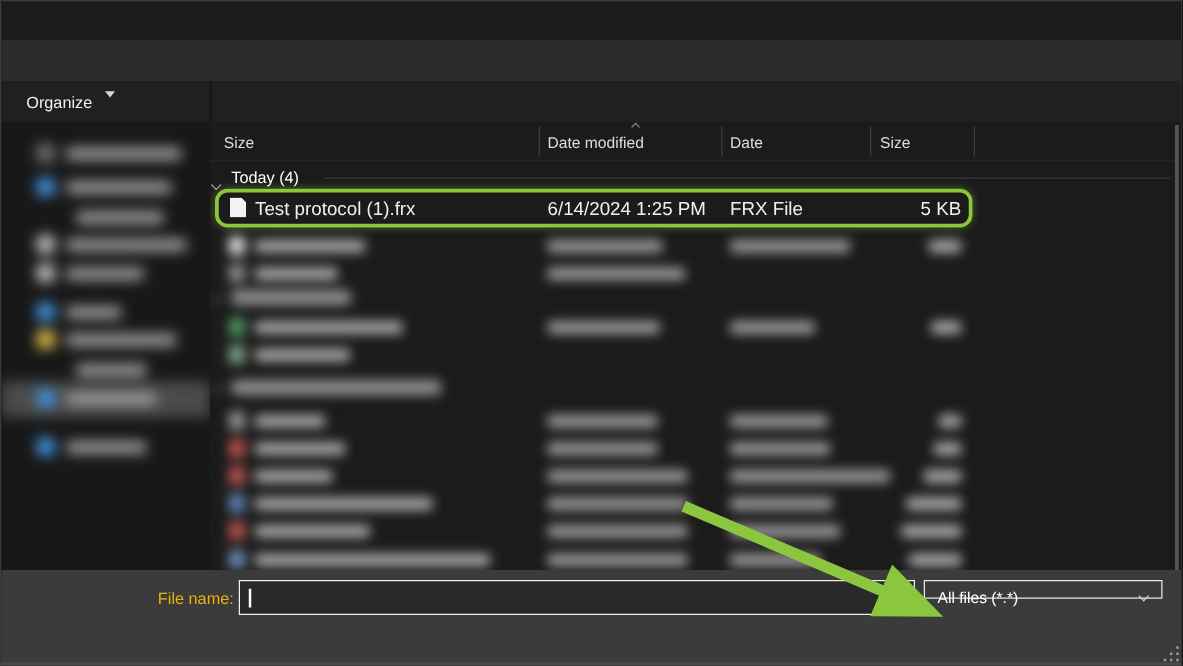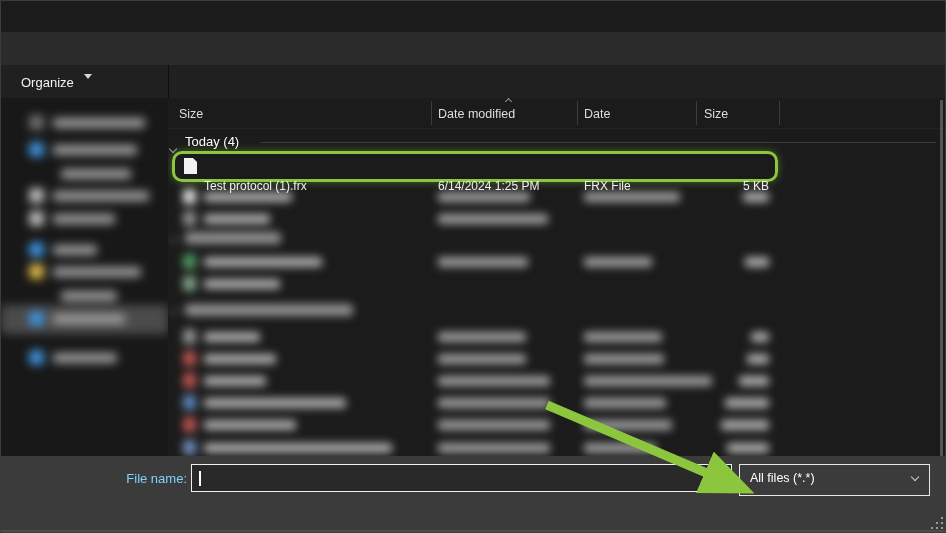--- a/index.html
+++ b/index.html
@@ -40,31 +40,31 @@
   .sidebar{left:0;top:97px;width:167px;height:358px;background:#181818;overflow:hidden;}
   .sidebar-blur{position:absolute;left:0;top:0;width:167px;height:358px;filter:blur(5px);}
   .main-divider{left:167px;top:64px;width:1px;height:391px;background:#0e0e0e;}
   .listarea{left:167px;top:97px;width:779px;height:358px;background:#1b1b1b;overflow:hidden;}
   .col-label{color:#dedede;font-size:12.5px;top:9px;}
   .col-sep{top:3px;width:1px;height:24px;background:#3c3c3c;}
   .hdr-bottom{left:0;top:30px;width:779px;height:1px;background:#242424;}
   .group-label{color:#ffffff;font-size:13px;}
   .group-line{height:1px;background:#3a3a3a;}
   .hl-box{left:4px;top:53px;width:606px;height:31px;border:3.5px solid #8cc63e;border-radius:10px;box-shadow:0 0 8px rgba(140,198,62,.45);z-index:5;}
-  .file-row-text{color:#f0f0f0;font-size:12px;margin-top:20px;}
+  .file-row-text{color:#f0f0f0;font-size:15px;}
   .doc-icon{width:13px;height:16px;background:#f2f2f2;clip-path:polygon(0 0,9px 0,13px 4px,13px 16px,0 16px);}
   .blur-rows{position:absolute;left:0;top:0;width:779px;height:358px;filter:blur(4.5px);}
   .scrollbar{left:772px;top:2px;width:2.5px;height:356px;background:#555;}
 
   
   .bottombar{left:0;top:455px;width:946px;height:78px;background:#3b3b3b;}
-  .fn-label{color:#7dd3fc;font-size:13px;left:118px;top:470px;width:68px;text-align:right;}
+  .fn-label{color:#eab308;font-size:13px;left:118px;top:470px;width:68px;text-align:right;}
   .fn-input{left:190px;top:463px;width:541px;height:28px;background:#292929;border:1px solid #f0f0f0;}
   .cursor{left:7px;top:6px;width:1.5px;height:15px;background:#fff;position:absolute;}
-  .ft-select{left:738px;top:463px;width:191px;height:32px;background:#3b3b3b;border:1px solid #e8e8e8;color:#fff;font-size:12.5px;}
+  .ft-select{left:738px;top:463px;width:191px;height:15px;background:#3b3b3b;border:1px solid #e8e8e8;color:#fff;font-size:12.5px;}
   .ft-text{left:10px;top:6px;position:absolute;}
   .window-edge{left:0;top:529px;width:946px;height:4px;background:#4b4b4b;}
   .grip{left:928px;top:516px;width:16px;height:14px;}
   .grip i{position:absolute;width:2px;height:2px;background:#9a9a9a;}
 
   .arrow-svg{left:0;top:0;width:946px;height:533px;pointer-events:none;z-index:20;}
 </style>
 </head>
 <body>
 

